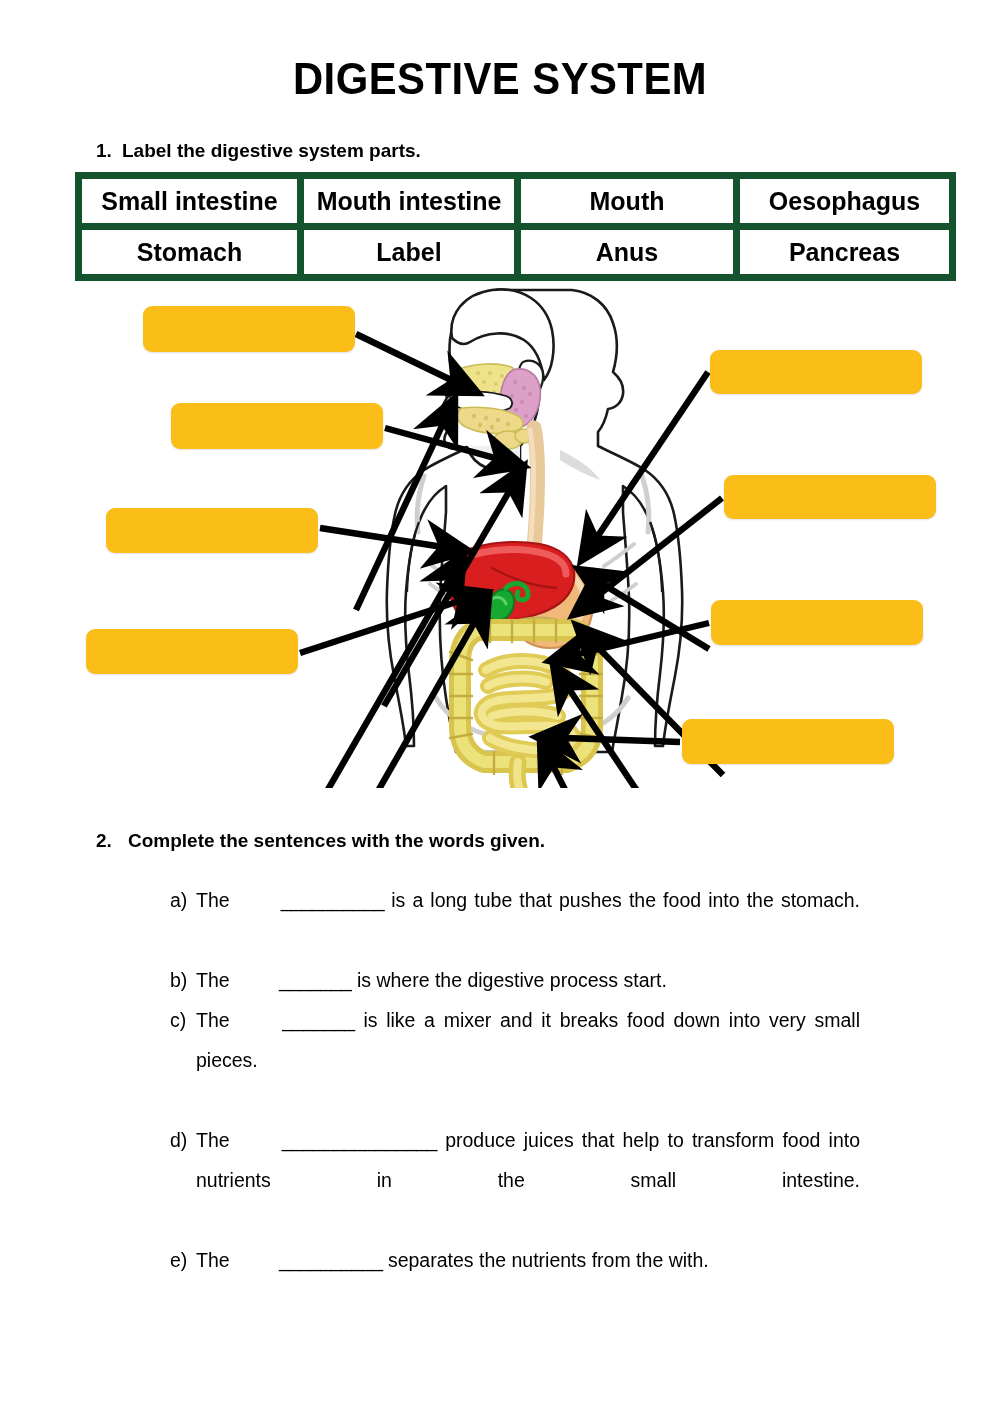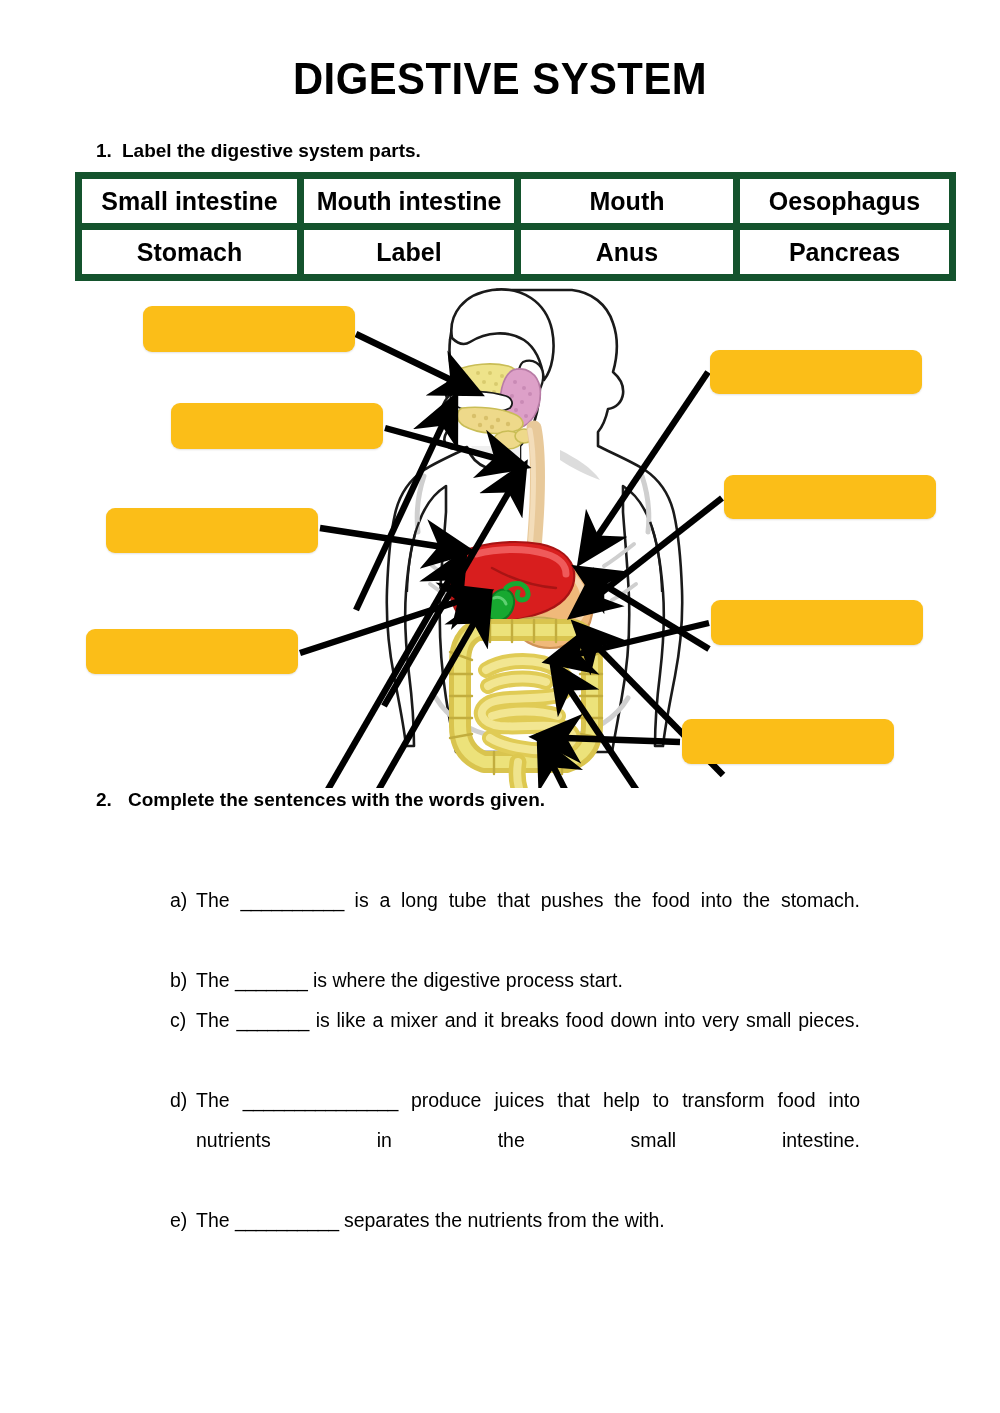--- a/index.html
+++ b/index.html
@@ -79,21 +79,21 @@
   .labelbox {
     position: absolute;
     background: #fbbe18;
     border-radius: 9px;
     box-shadow: 0 1px 2px rgba(0,0,0,0.12);
   }
 
   
   .q2 {
     position: absolute;
-    top: 789px;
+    top: 830px;
     left: 96px;
     font-size: 19px;
     font-weight: bold;
     white-space: nowrap;
   }
   .q2 .num { display: inline-block; width: 32px; }
 
   .sentences {
     position: absolute;
     top: 880px;
@@ -116,21 +116,21 @@
     text-align: justify;
     text-justify: inter-word;
   }
   .sentence.nojust .body { text-align: left; }
   .sentence .body::after {
     content: "";
     display: inline-block;
     width: 100%;
   }
   .sentence.nojust .body::after { display: none; }
-  .blank { letter-spacing: -0.5px; }
+  .blank { letter-spacing: -0.5px; margin-left: 44px; }
 </style>
 </head>
 <body>
 
 <div class="title">DIGESTIVE SYSTEM</div>
 
 <div class="q1">
   <span class="num">1.</span><span>Label the digestive system parts.</span>
 </div>
 

